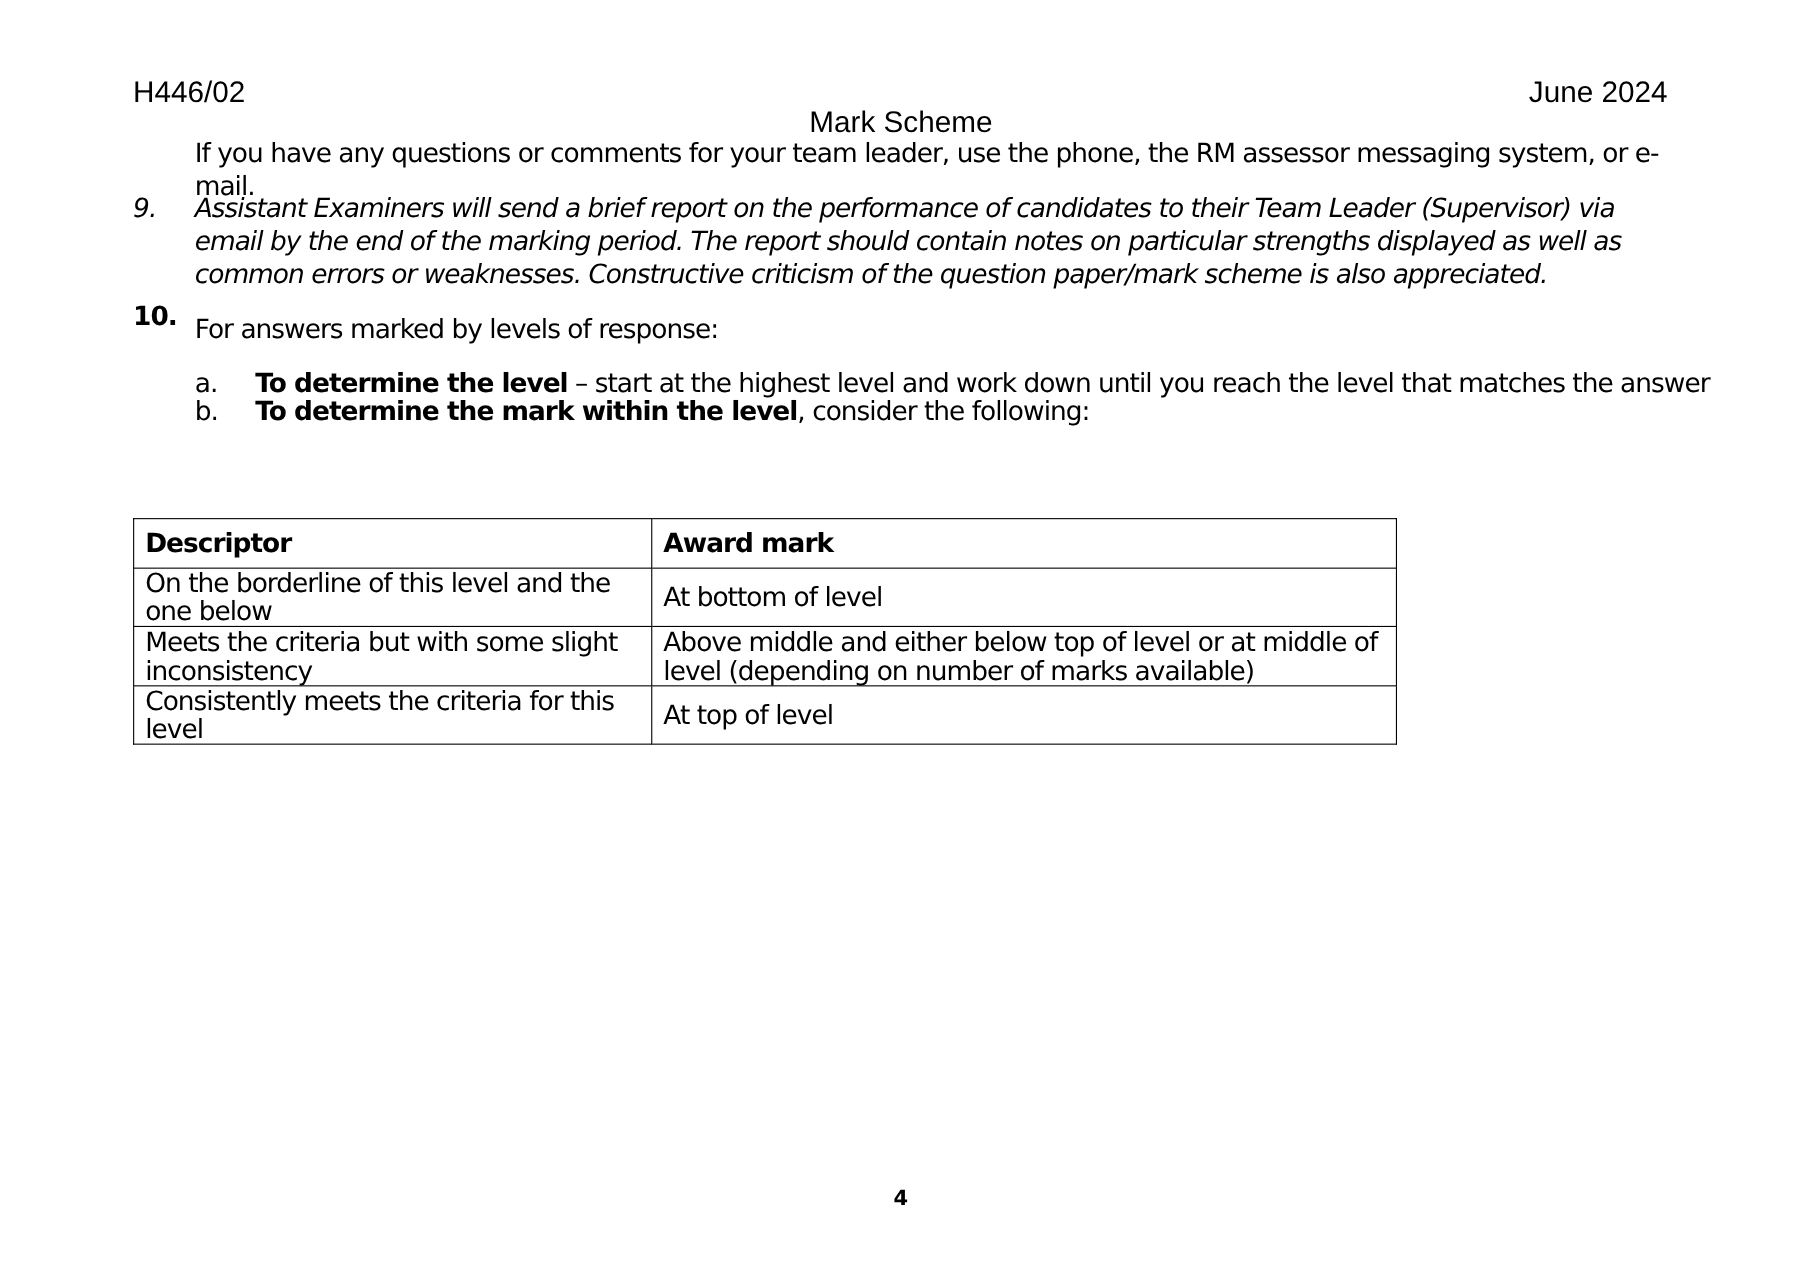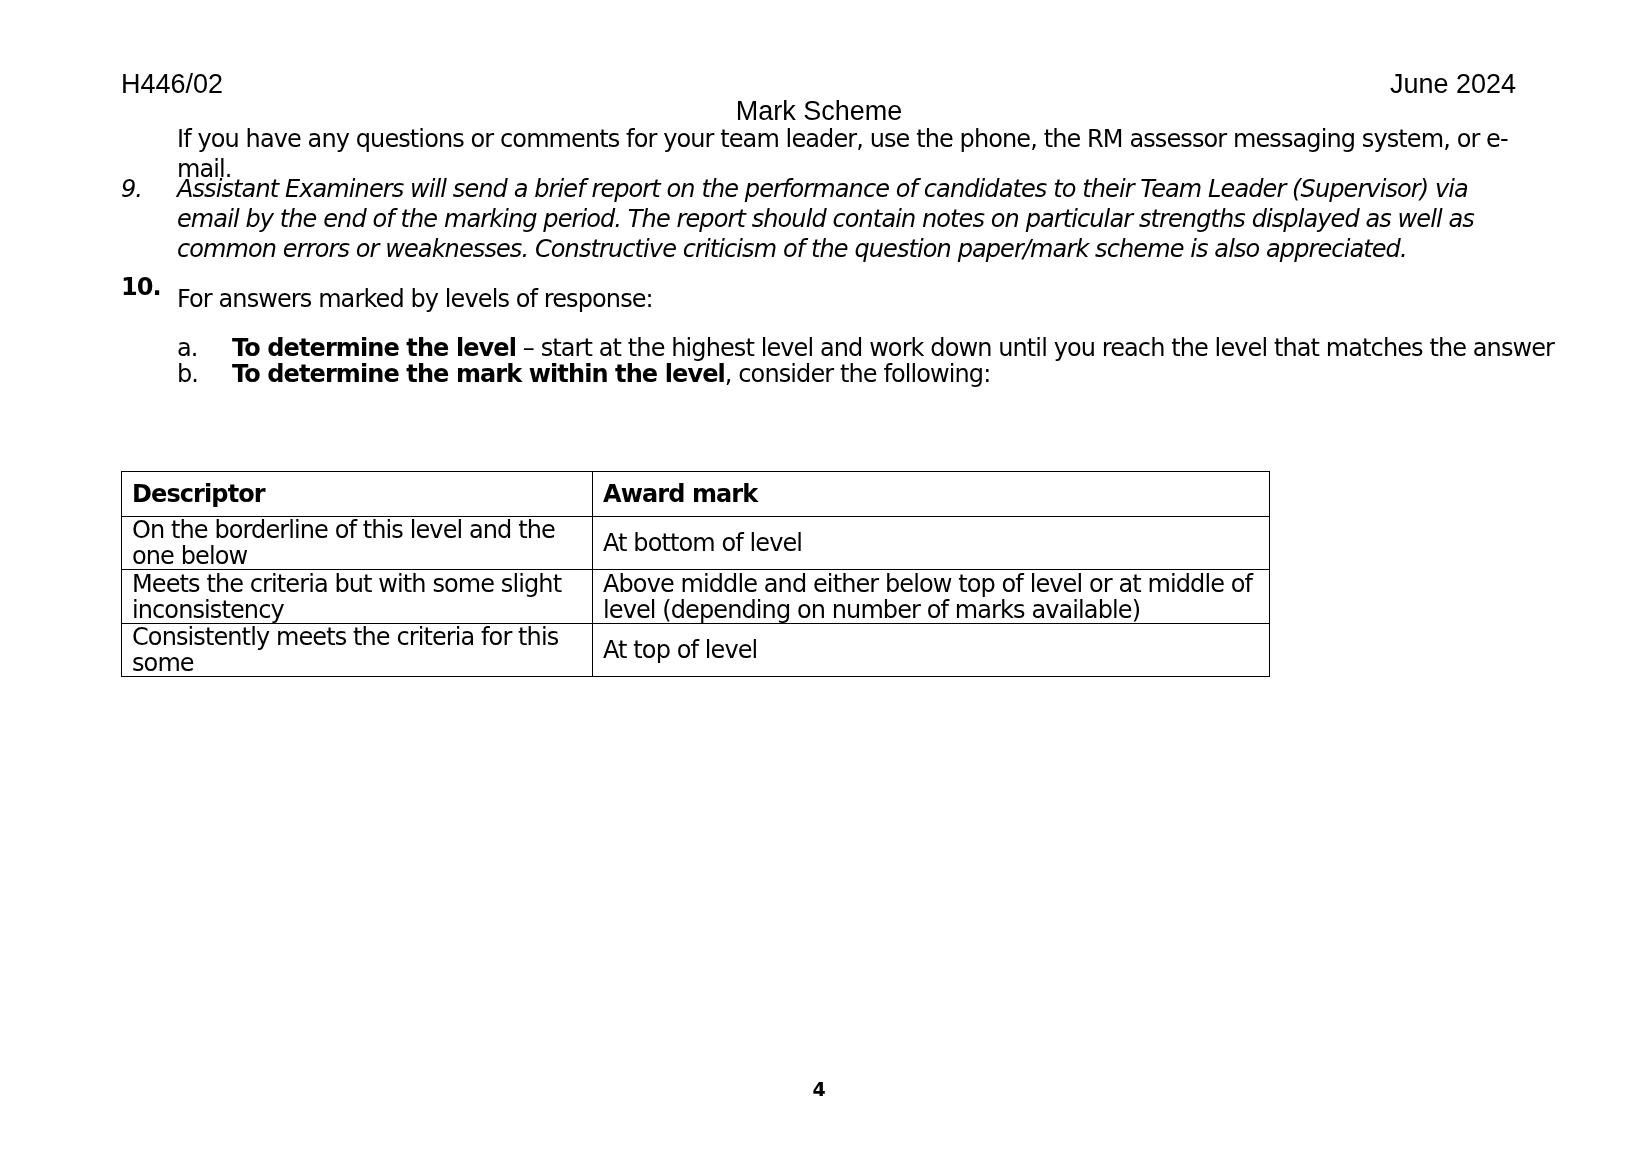--- a/index.html
+++ b/index.html
@@ -52,19 +52,19 @@
   </tr>
   <tr>
     <td>On the borderline of this level and the one below</td>
     <td>At bottom of level</td>
   </tr>
   <tr class="two-line">
     <td>Meets the criteria but with some slight inconsistency</td>
     <td>Above middle and either below top of level or at middle of level (depending on number of marks available)</td>
   </tr>
   <tr>
-    <td>Consistently meets the criteria for this some</td>
+    <td>Consistently meets the criteria for this level</td>
     <td>At top of level</td>
   </tr>
 </tbody>
   </table>
 
 <div class="pagenum">4</div>
 
 </body></html>

